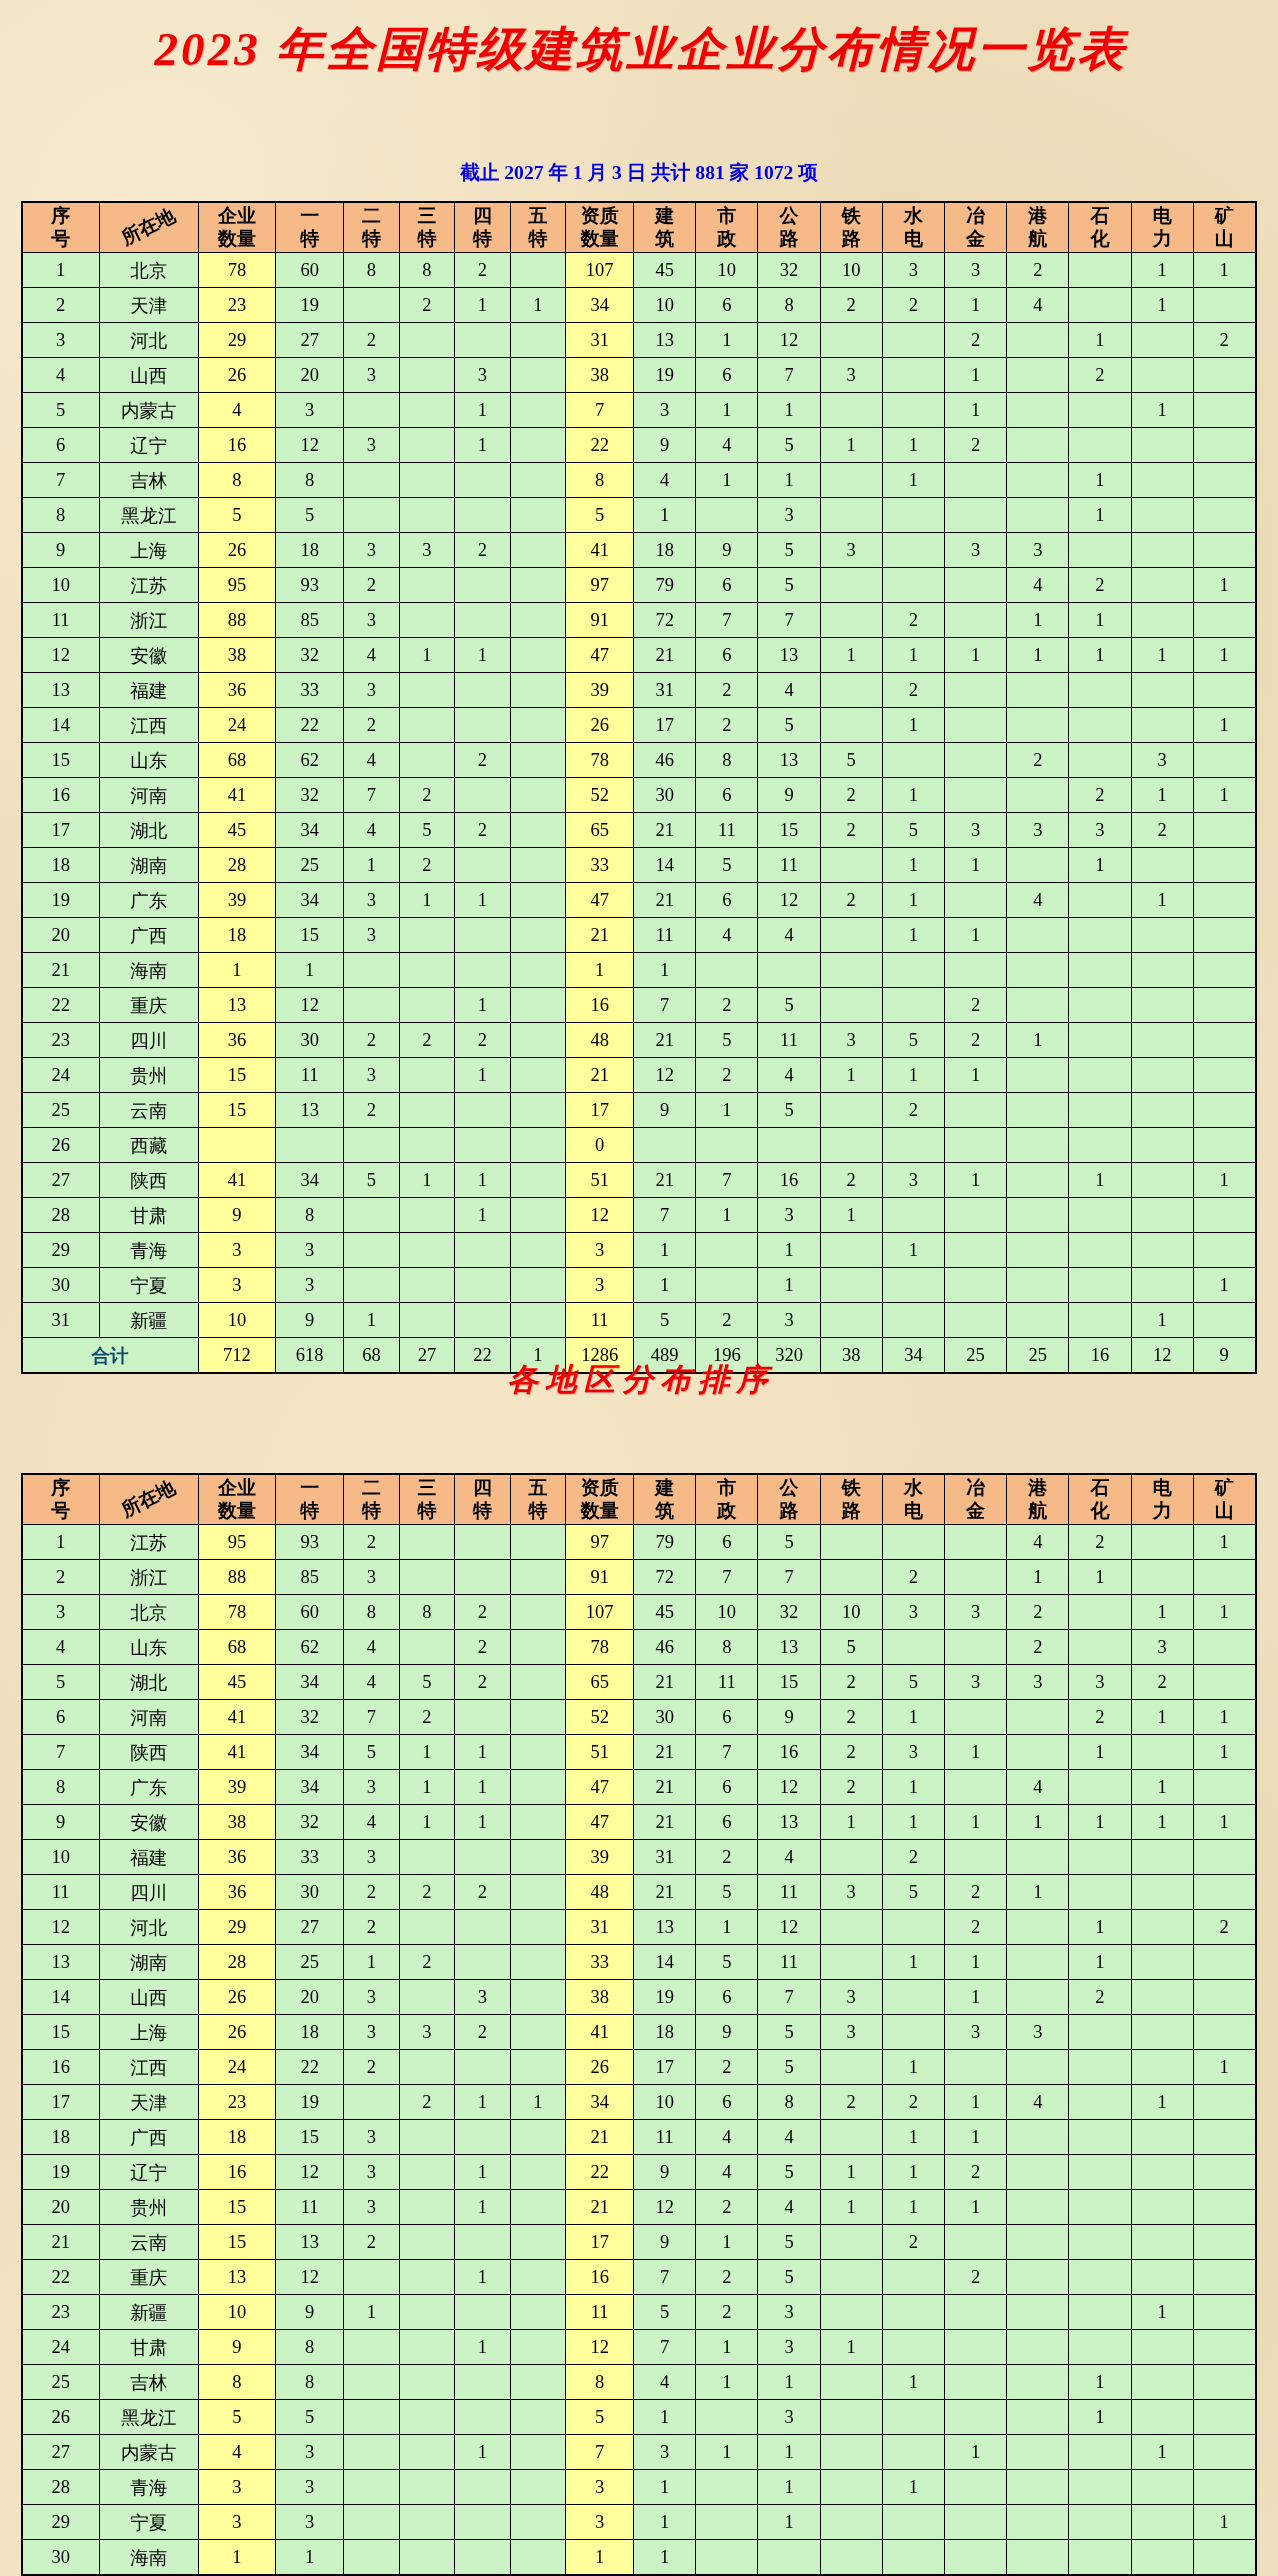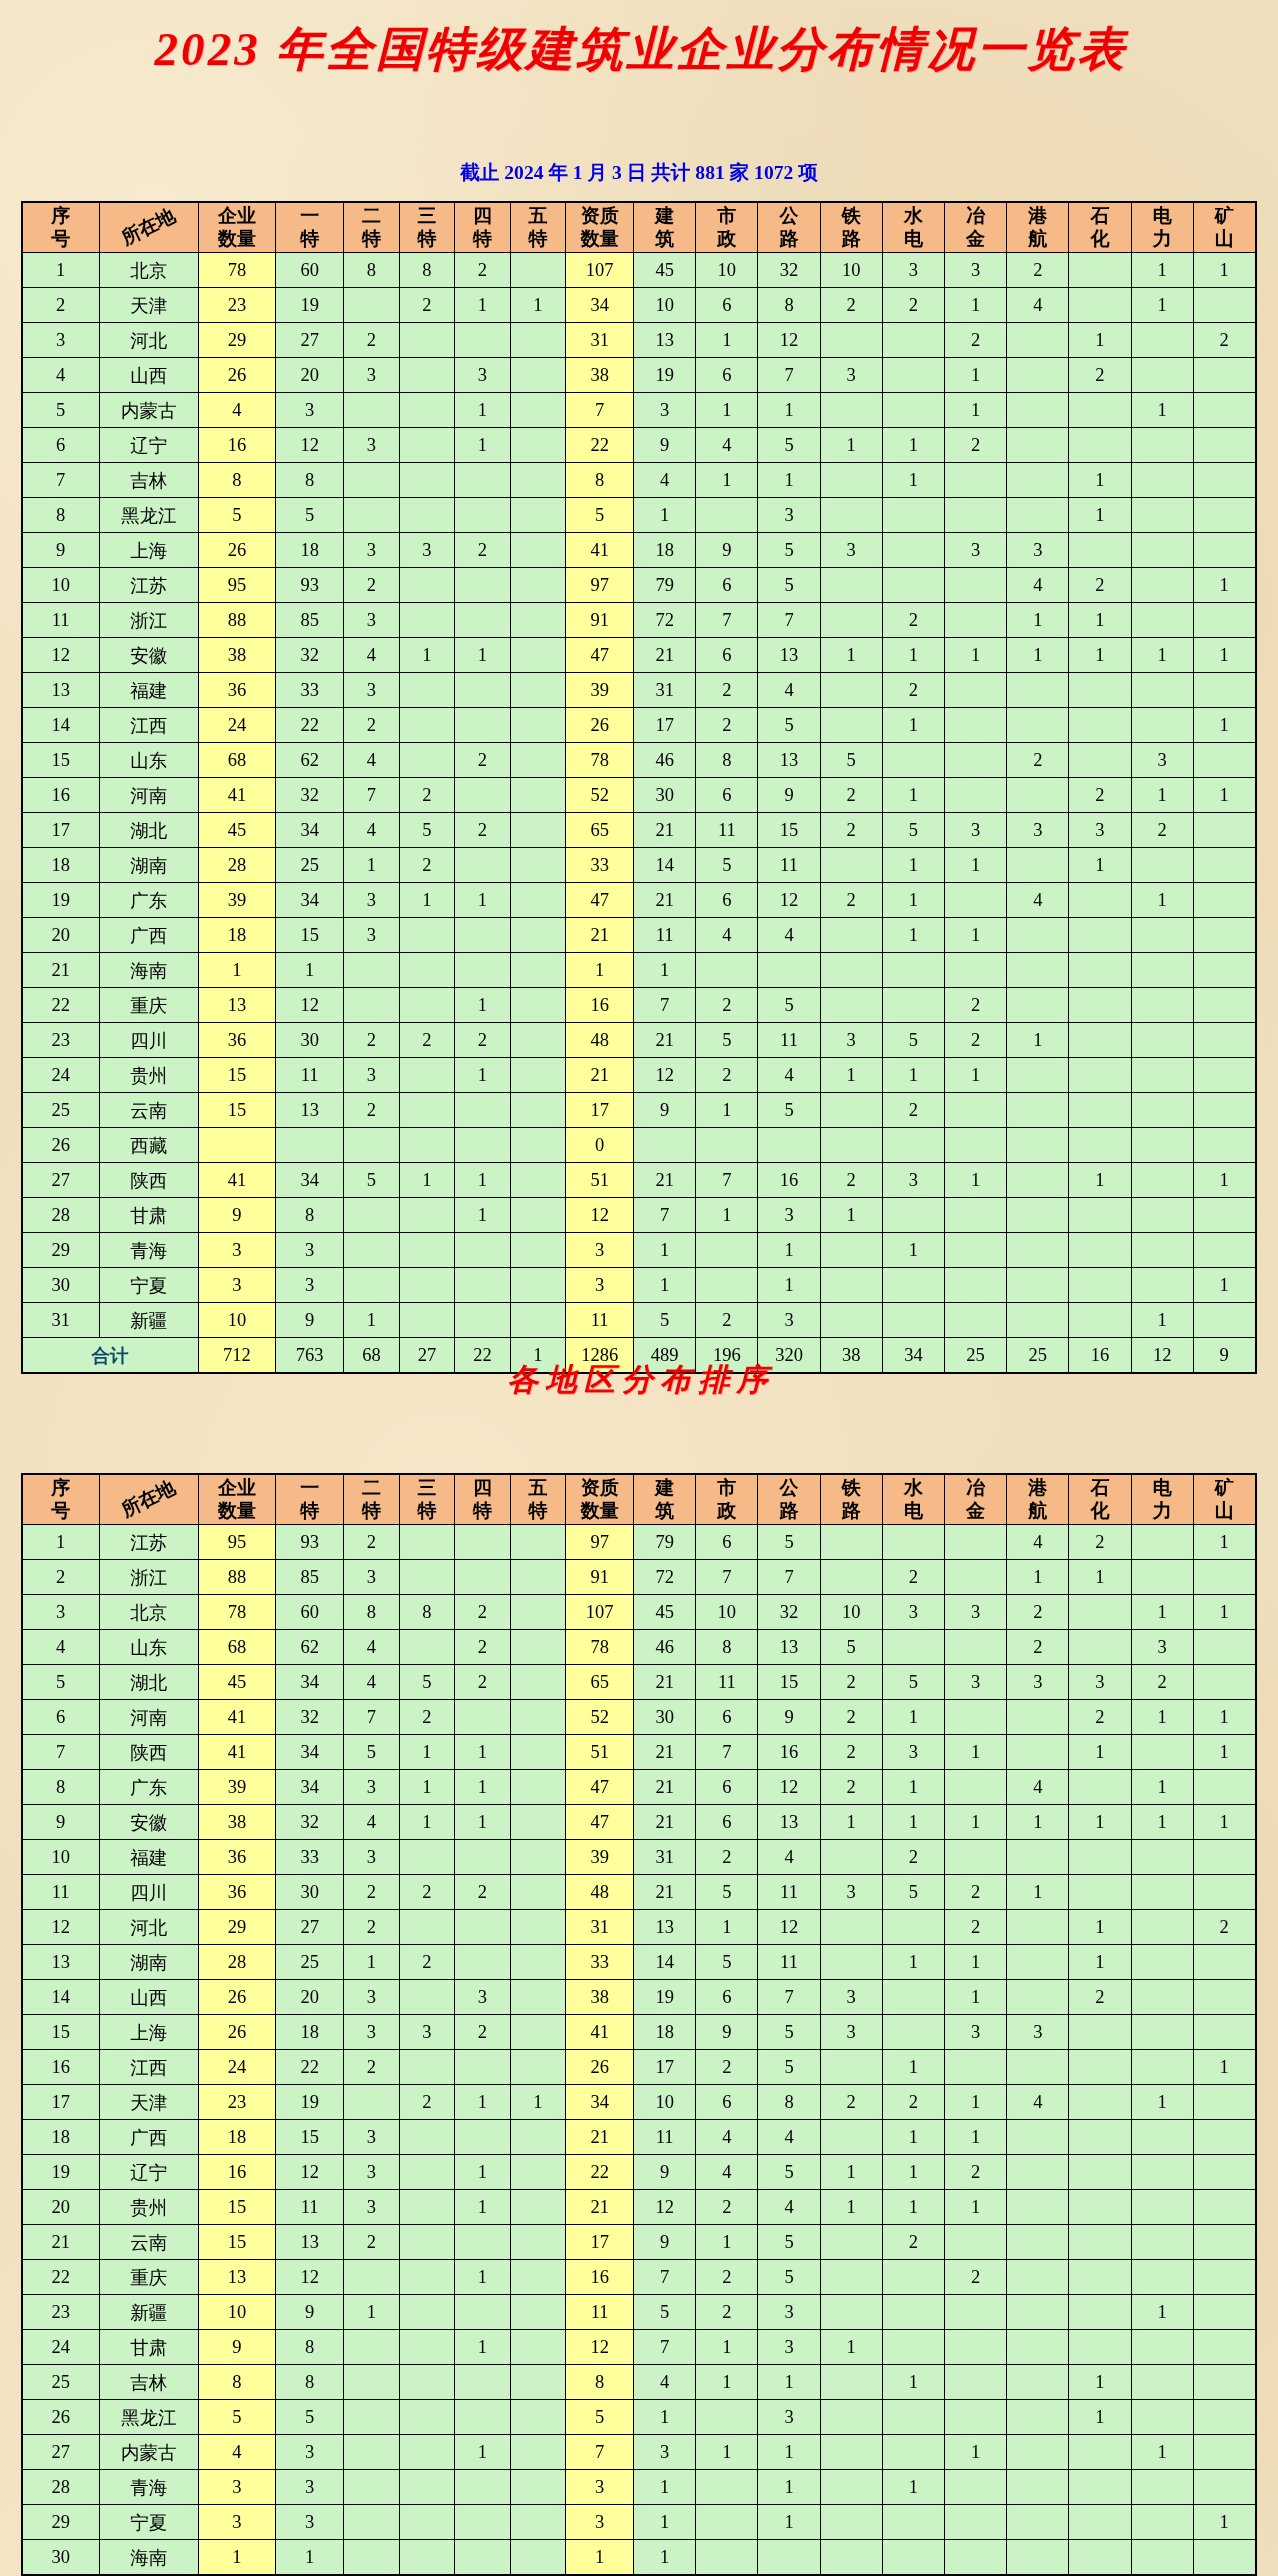--- a/index.html
+++ b/index.html
@@ -28,21 +28,21 @@
   .stats td{height:34px;font-size:18.5px;text-align:center;border:1px solid #000;padding:0;background:#cbf3c6;}
   .stats tbody tr{border-top:1.5px solid #000;}
   .stats td.yellow{background:#ffff9c;}
   .stats td.totalLabel{color:#0c4a6e;font-weight:bold;}
   .diag{display:inline-block;transform:rotate(-26deg);}
 </style>
 </head>
 <body>
 
 <div id="title1" class="title">2023 年全国特级建筑业企业分布情况一览表</div>
-<div id="subtitle1">截止 2024 年 1 月 3 日  共计 881 家 1072 项</div>
+<div id="subtitle1">截止 2027 年 1 月 3 日  共计 881 家 1072 项</div>
 
 <table id="table1" class="stats">
   <colgroup>
     <col style="width:6.3%">
       <col style="width:8%">
       <col style="width:6.3%">
     <col style="width:5.5%">
       <col style="width:4.5%">
       <col style="width:4.5%">
       <col style="width:4.5%">
@@ -748,21 +748,21 @@
         <td></td>
         <td></td>
         <td></td>
         <td></td>
         <td>1</td>
         <td></td>
       </tr>
       <tr>
         <td colspan="2" class="totalLabel">合计</td>
         <td class="yellow">712</td>
-        <td>763</td>
+        <td>618</td>
         <td>68</td>
         <td>27</td>
         <td>22</td>
         <td>1</td>
         <td class="yellow">1286</td>
         <td>489</td>
         <td>196</td>
         <td>320</td>
         <td>38</td>
         <td>34</td>

